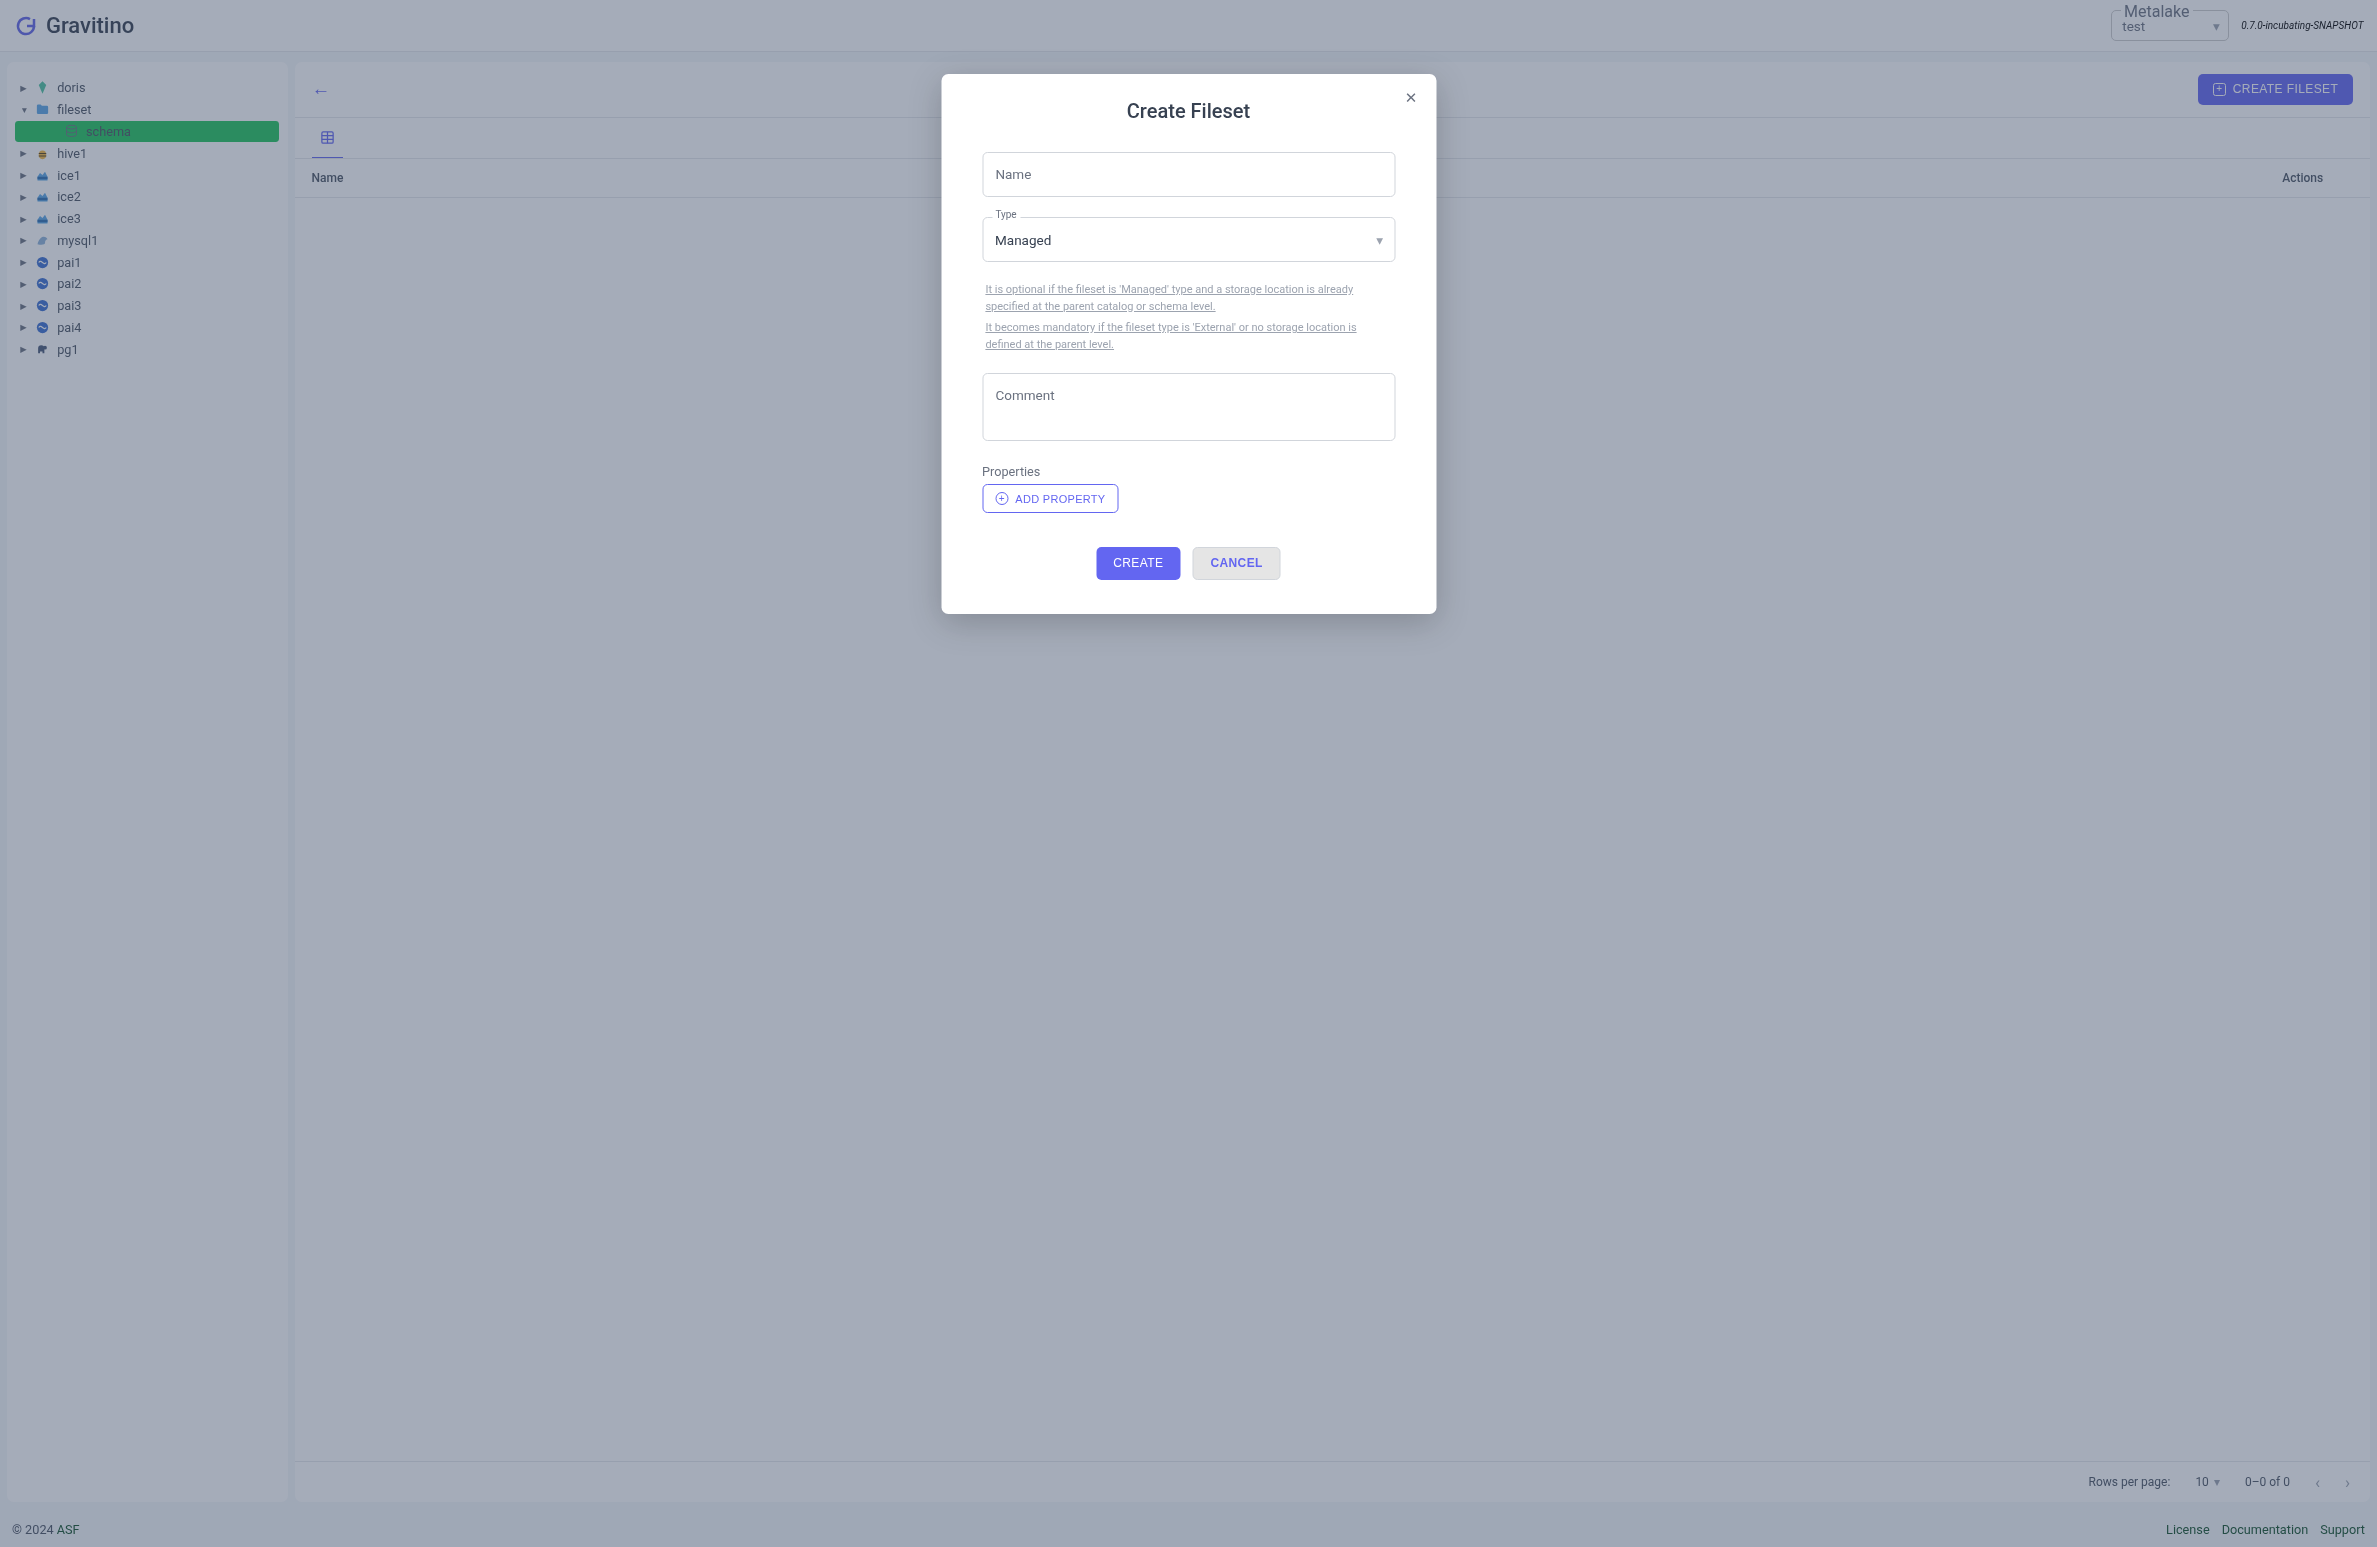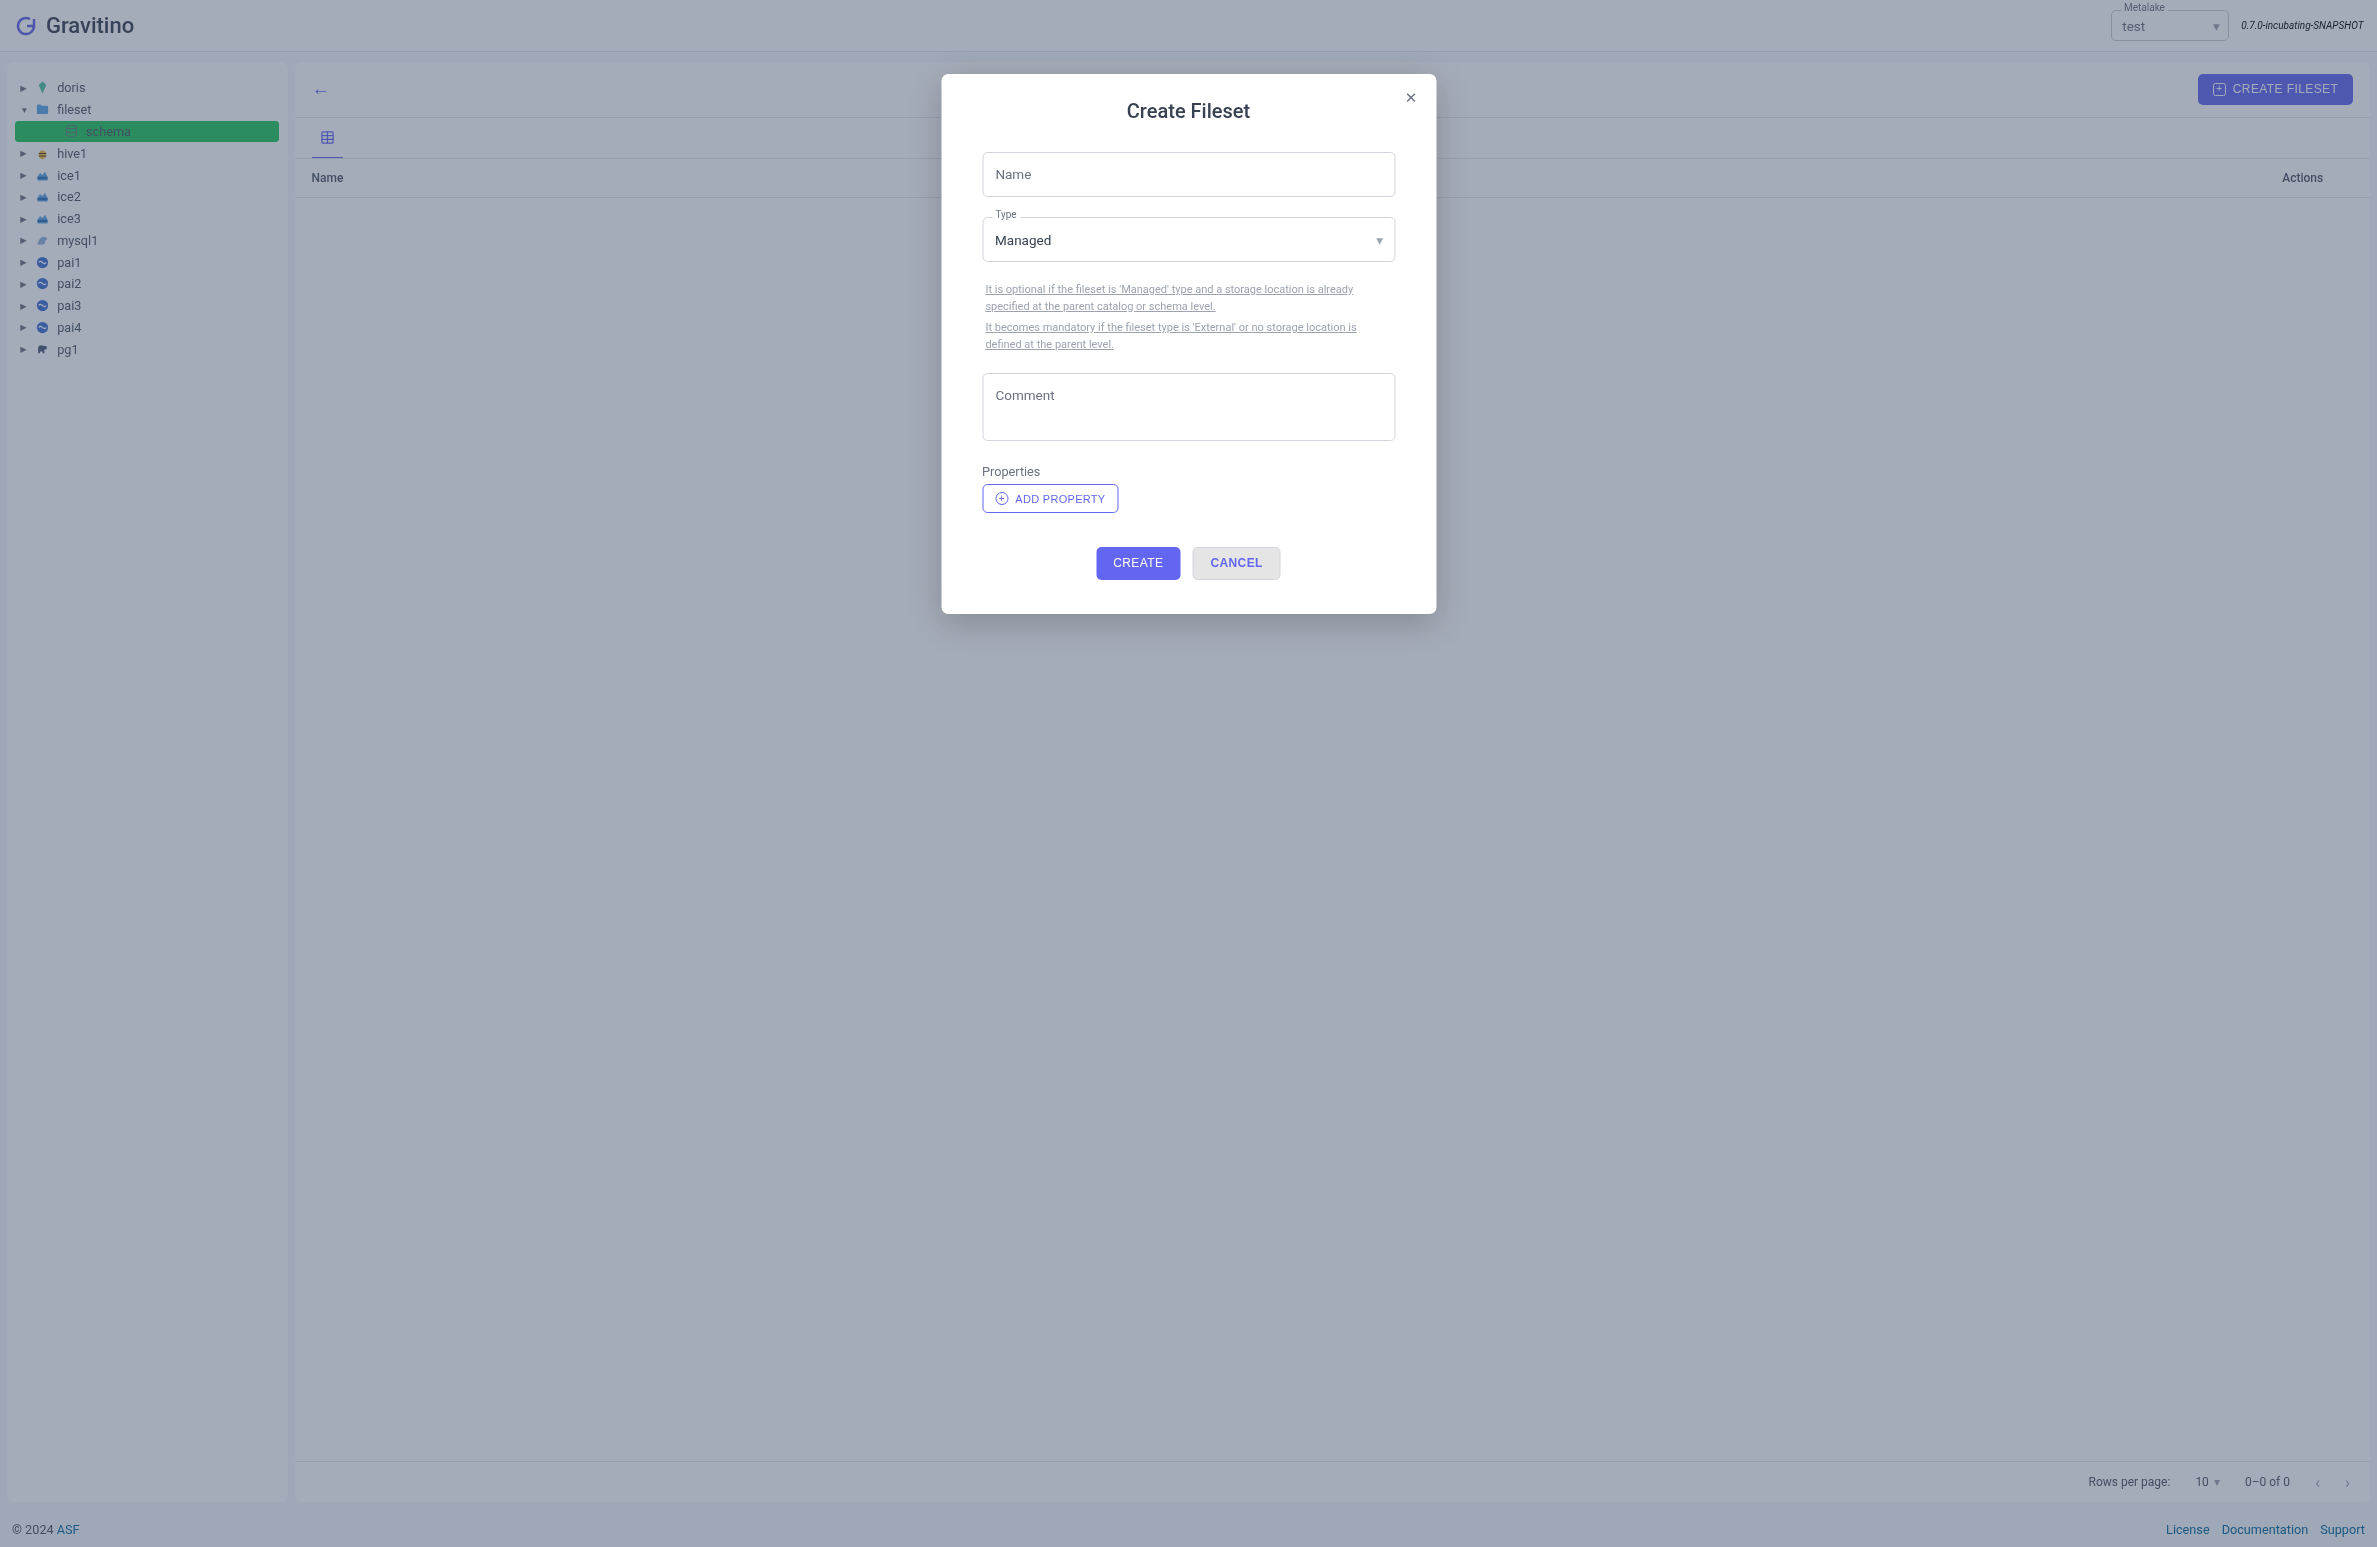--- a/index.html
+++ b/index.html
@@ -22,21 +22,21 @@
     }
     .logo { display: flex; align-items: center; gap: 8.4px; font-size: 22px; font-weight: 500; color: #374151; }
     .logo svg { width: 24px; height: 24px; }
     .header-right { display: flex; align-items: center; gap: 12px; }
     .metalake-select {
       border: 0.8px solid #ccc; border-radius: 5px; padding: 6.8px 29px 6.8px 10px;
       font-size: 13.5px; color: #6b7280; position: relative; min-width: 118px;
     }
     .metalake-label {
       position: absolute; top: -8.4px; left: 8.4px; background: #fff; padding: 0 3.4px;
-      font-size: 10px; color: #6b7280;
+      font-size: 16px; color: #6b7280;
     }
     .version { font-size: 10px; color: #000000; white-space: nowrap; font-style: italic; }
     .chev { position: absolute; right: 8.4px; top: 50%; transform: translateY(-50%); color: #9ca3af; }
     
     .body { display: flex; height: calc(100vh - 52px - 35px); }
     .sidebar {
       width: 281px; background: #fff; border-radius: 6.8px; margin: 10px 0 10px 6.8px;
       padding: 15px 8.4px; overflow-y: auto;
     }
     .main {
@@ -73,21 +73,21 @@
     
     .pagination { border-top: 0.8px solid #e5e7eb; padding: 10px 20px; display: flex; align-items: center; justify-content: flex-end; gap: 25px; font-size: 12px; color: #4b5563; }
     .pag-select { display: flex; align-items: center; gap: 5px; }
     .pag-arrow { color: #9ca3af; font-size: 17px; cursor: pointer; }
     
     .footer {
       height: 35px; display: flex; align-items: center; justify-content: space-between;
       padding: 0 12px; font-size: 12.7px; color: #4b5563;
     }
     .footer-right { display: flex; gap: 12px; }
-    .footer a, .footer .fl { color: #0369a1; text-decoration: none; cursor: pointer; }
+    .footer a, .footer .fl { color: #14532d; text-decoration: none; cursor: pointer; }
     
     .modal {
       position: fixed; top: 74px; left: 50%; transform: translateX(-50%);
       width: 495px; background: #fff; border-radius: 6.8px; z-index: 10;
       padding: 25px 41px 34px; box-shadow: 0 8.4px 34px rgba(0,0,0,0.2);
     }
     .modal-close { position: absolute; top: 15px; right: 18.6px; color: #6b7280; font-size: 15px; cursor: pointer; background:none; border:none; }
     .modal-title { text-align: center; font-size: 20px; font-weight: 500; color: #374151; margin-bottom: 29px; }
     .field-wrap { position: relative; margin-bottom: 20px; }
     .field-wrap.small-gap { margin-bottom: 8.4px; }

